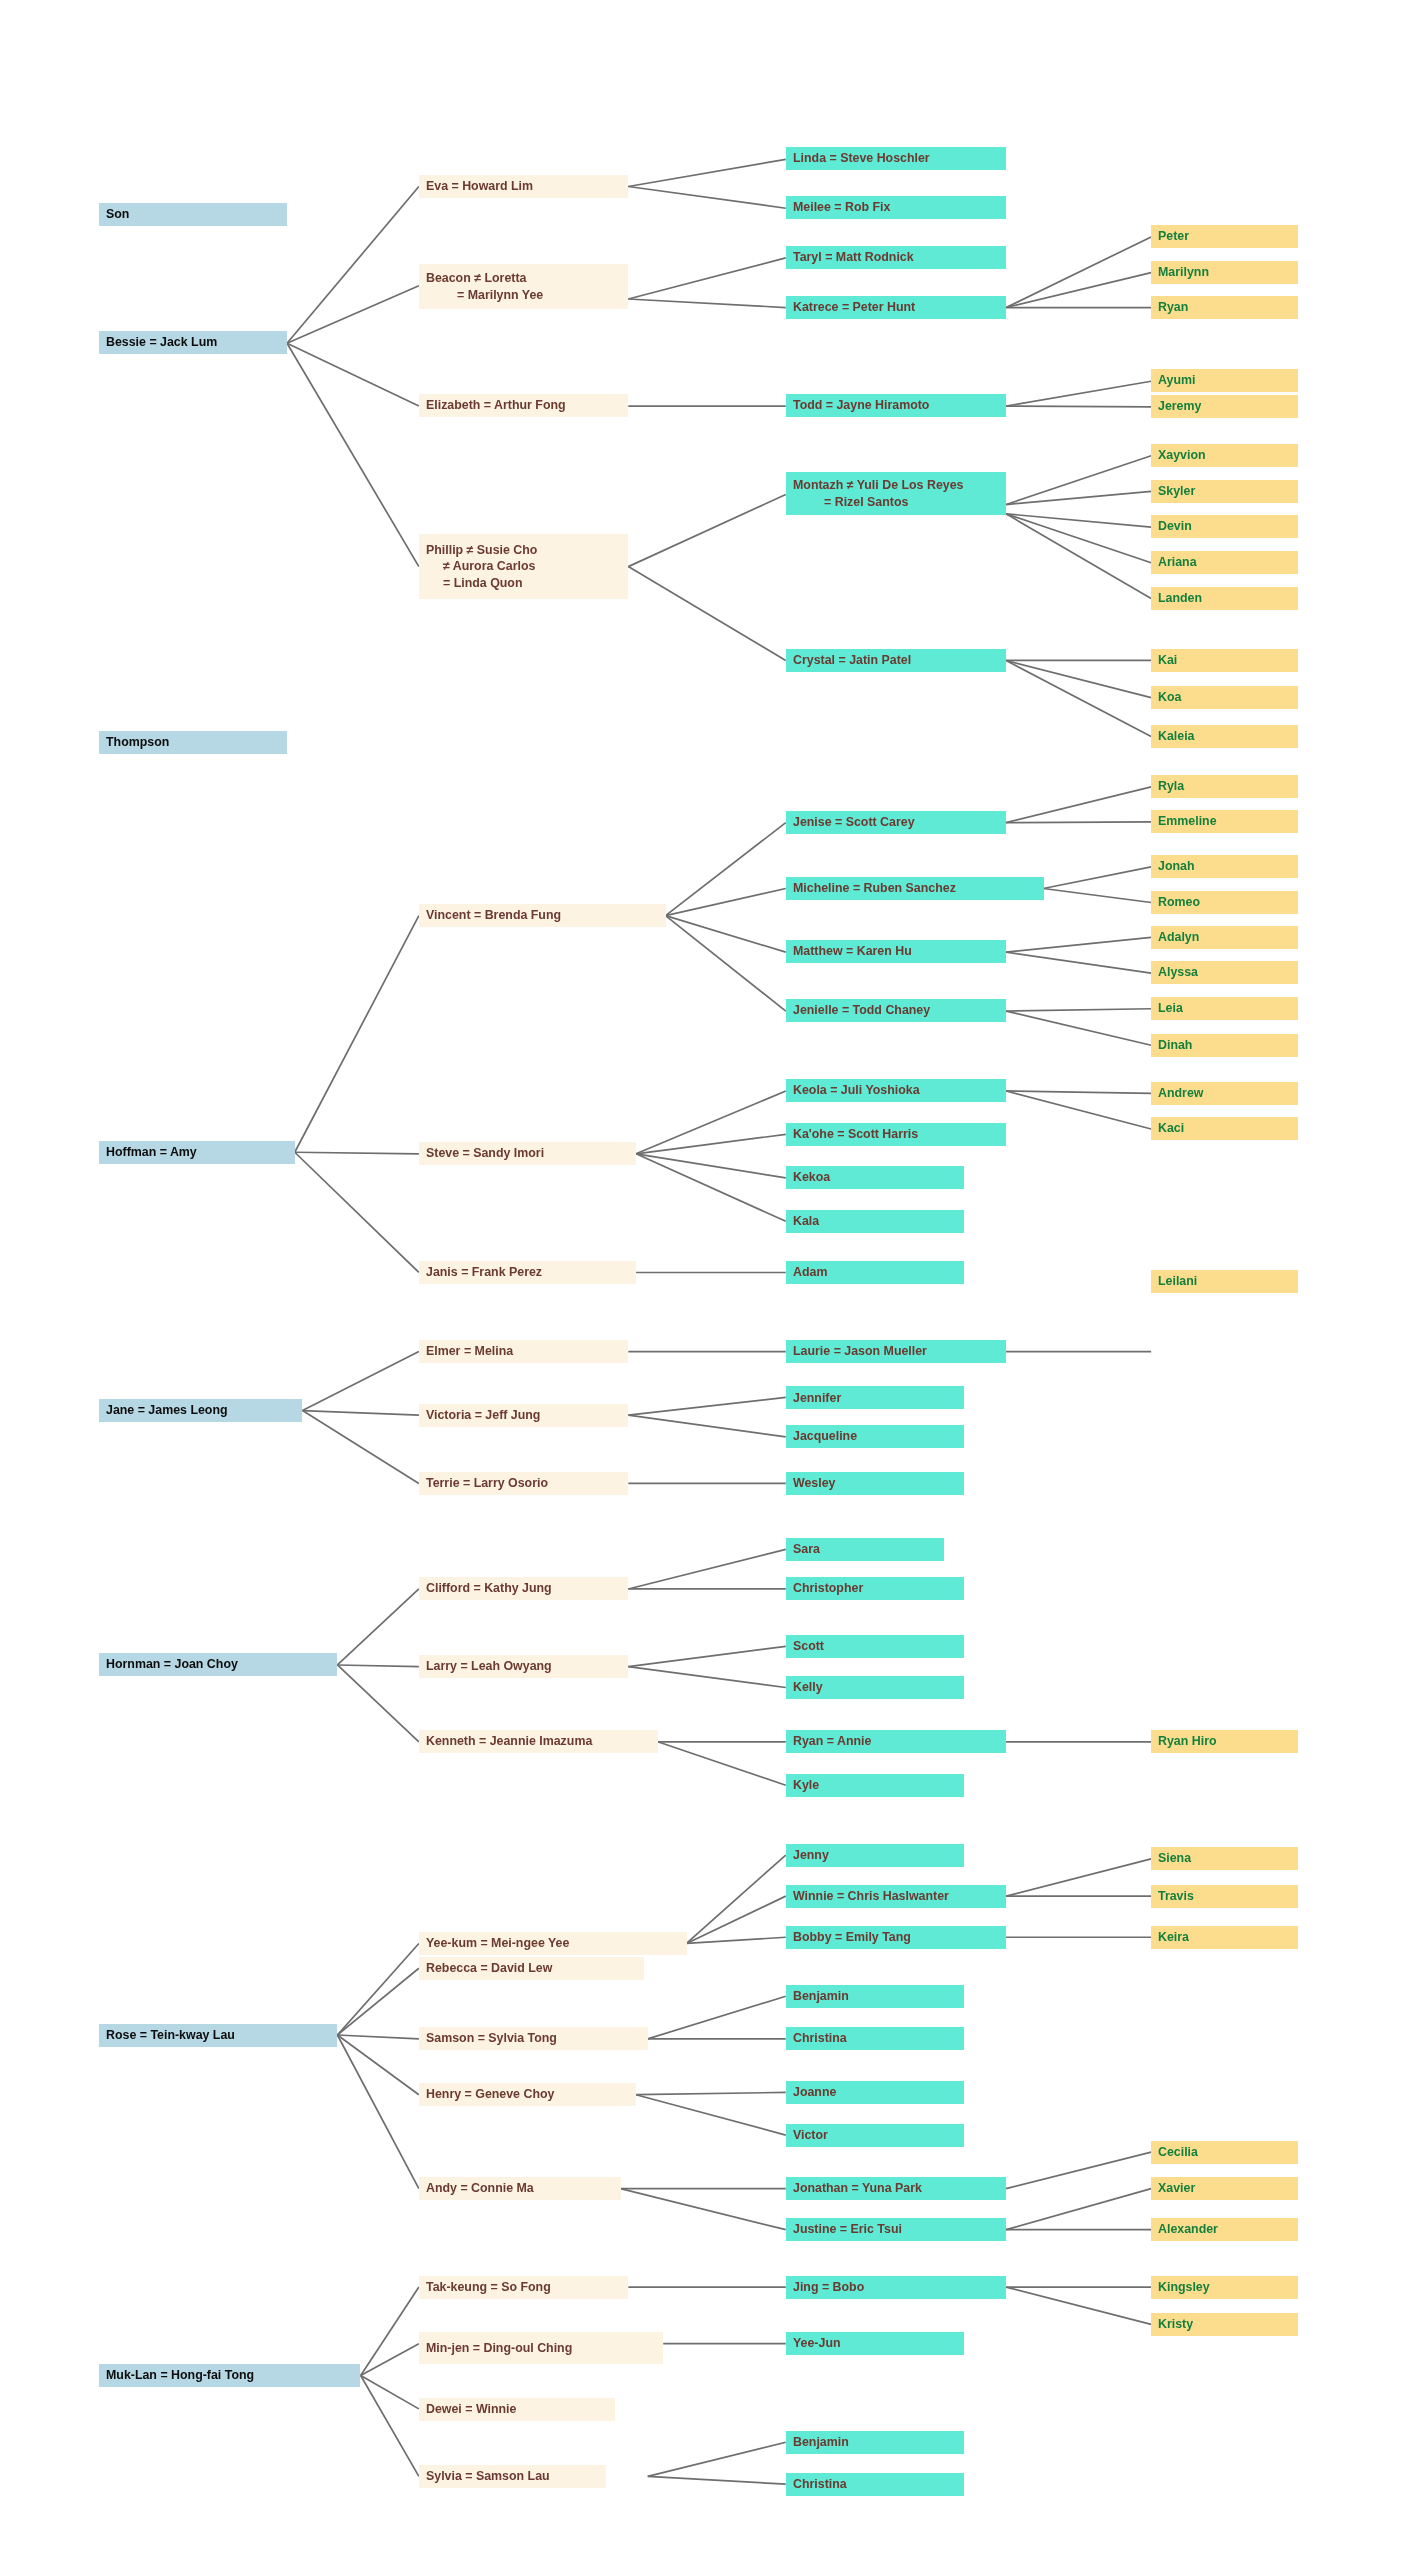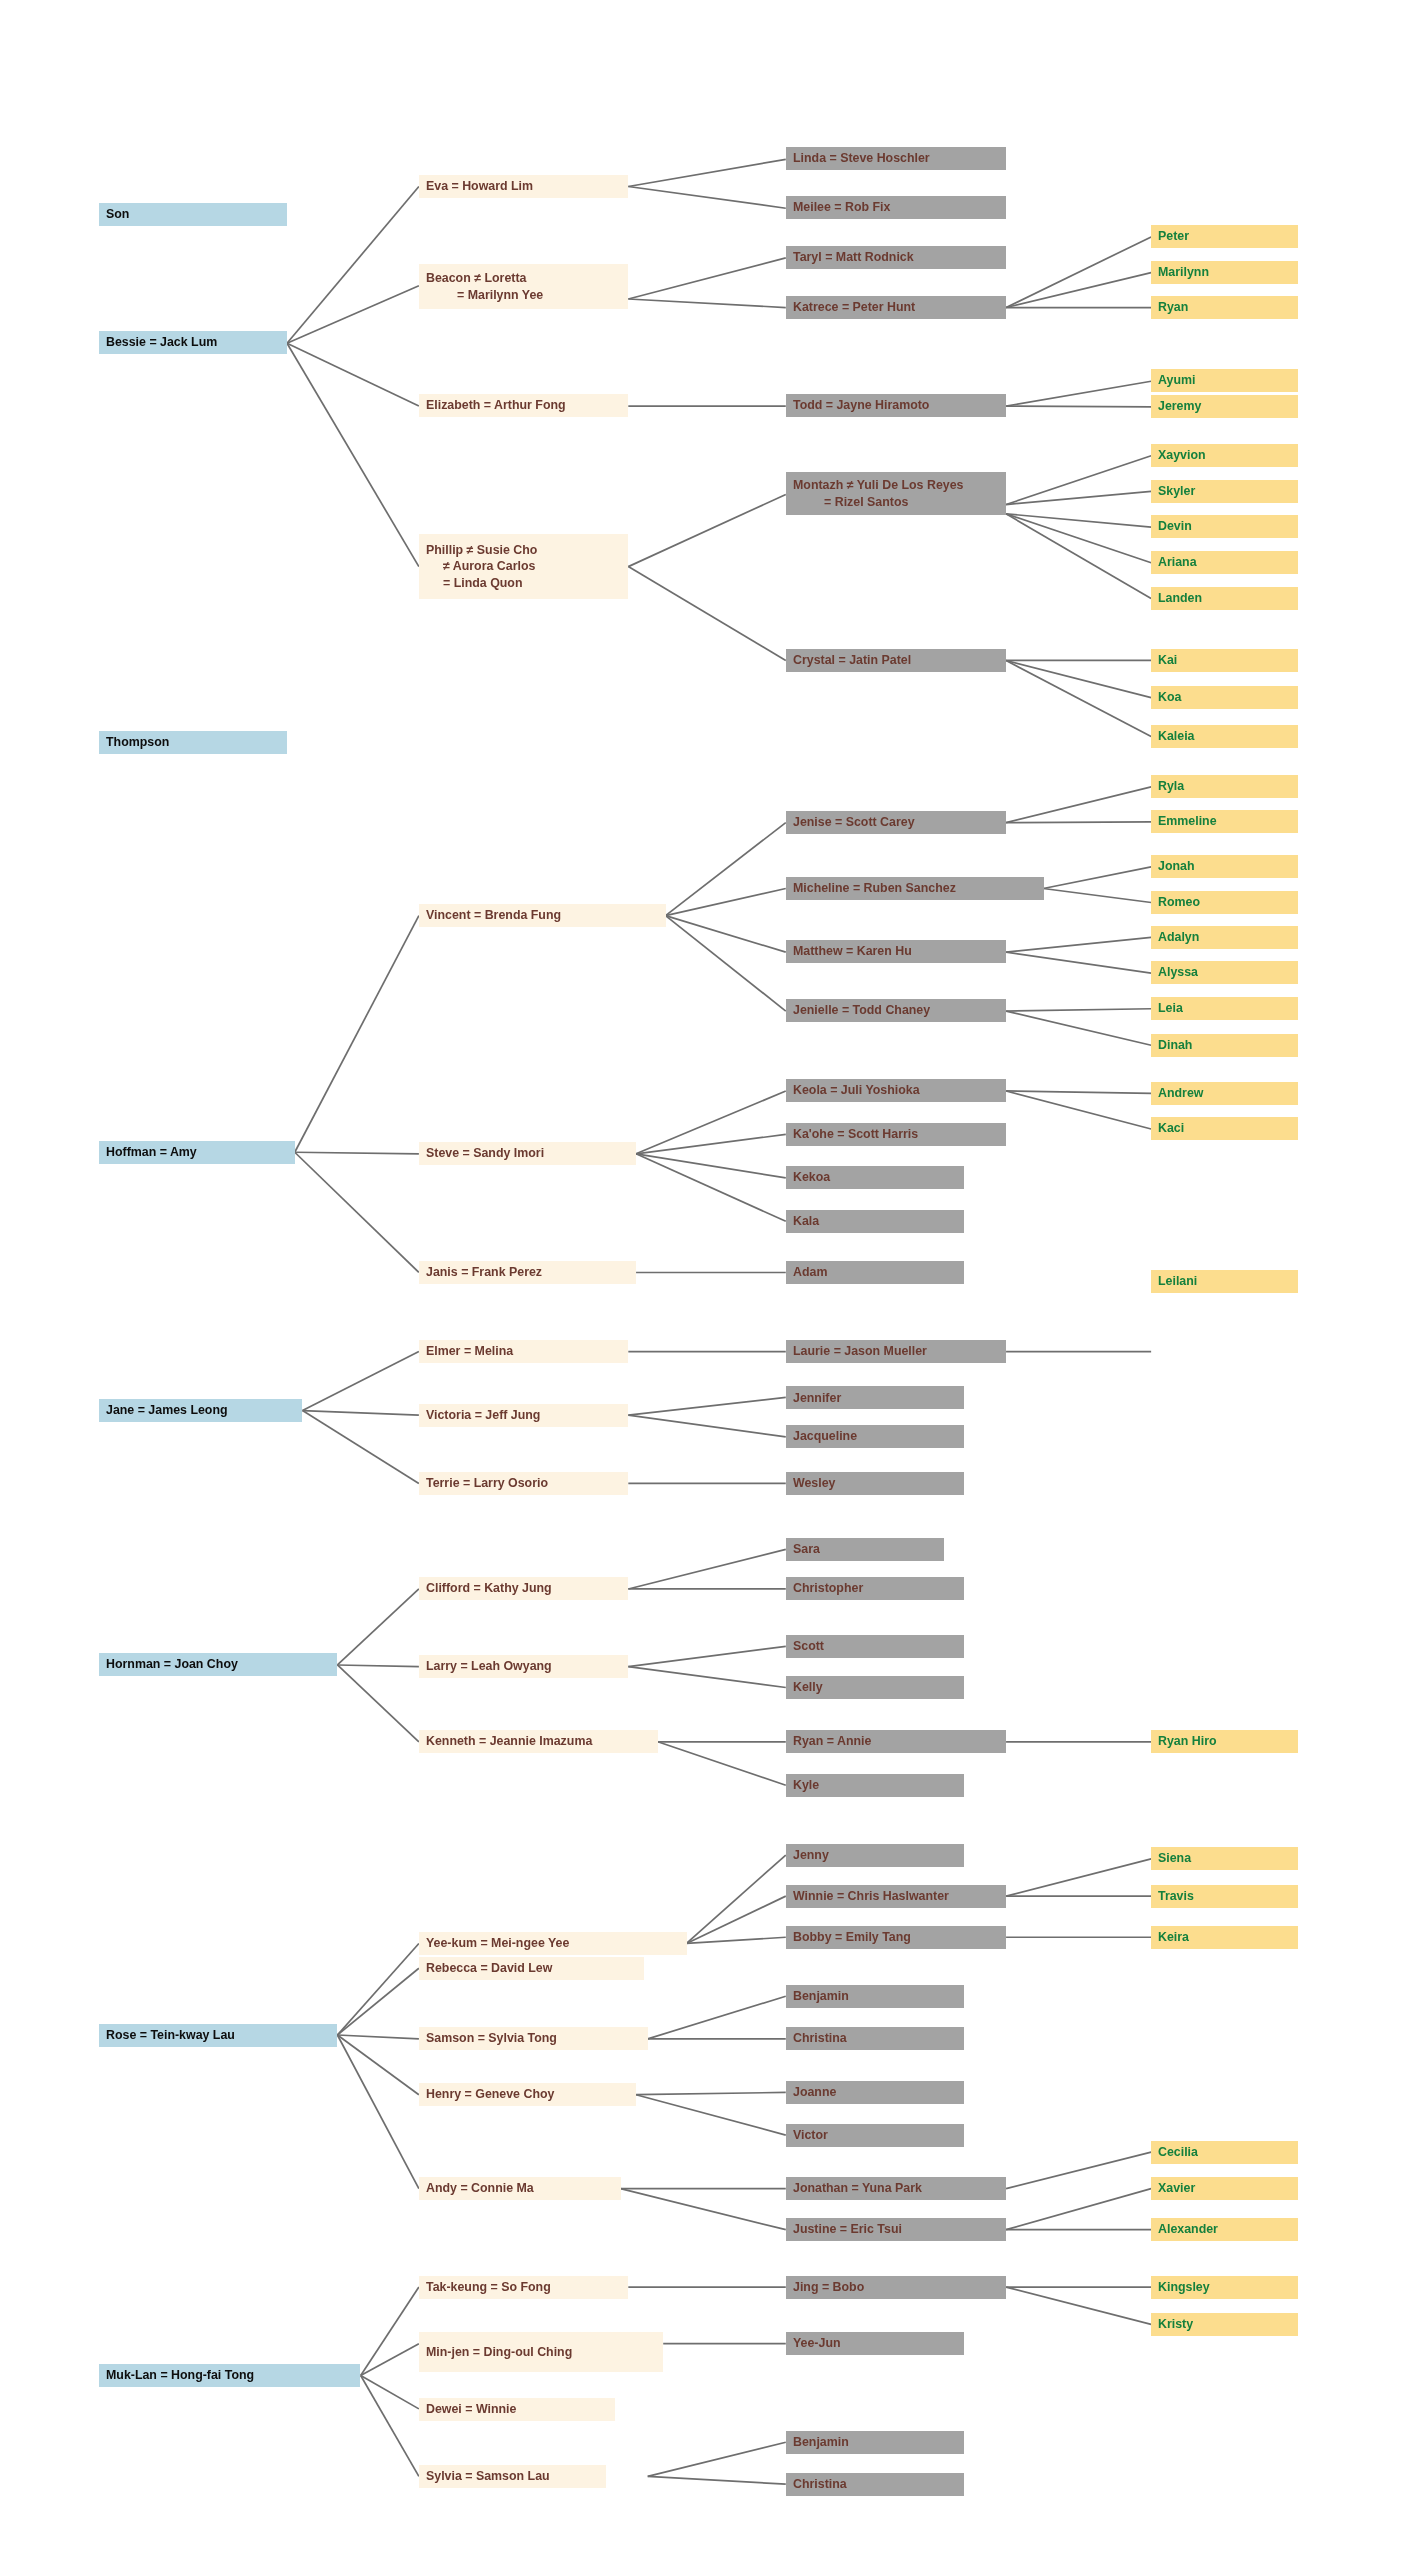--- a/index.html
+++ b/index.html
@@ -60,21 +60,21 @@
   }
   .node.gen0 {          
     background: #B6D7E4;
     color: #0d0d0d;
   }
   .node.gen1 {          
     background: #FDF3E2;
     color: #6B3A30;
   }
   .node.gen2 {          
-    background: #a3a3a3;
+    background: #5eead4;
     color: #6B3A30;
   }
   .node.gen3 {          
     background: #FCDD8E;
     color: #15803d;
   }
   .node .l2 { padding-left: 31px; }
   .node .l3 { padding-left: 17px; }
 </style>
 </head>
@@ -526,21 +526,21 @@
     <span>Alexander</span>
   </div>
 
   <div class="node gen0" style="left:99px; top:2364px; width:261px; height:23px;">
     <span>Muk-Lan = Hong-fai Tong</span>
   </div>
 
   <div class="node gen1" style="left:419px; top:2276px; width:209px; height:23px;">
     <span>Tak-keung = So Fong</span>
   </div>
-  <div class="node gen1" style="left:419px; top:2332px; width:244px; height:40px;">
+  <div class="node gen1" style="left:419px; top:2332px; width:244px; height:32px;">
     <span>Min-jen = Ding-oul Ching</span>
   </div>
   <div class="node gen1" style="left:419px; top:2398px; width:196px; height:23px;">
     <span>Dewei = Winnie</span>
   </div>
   <div class="node gen1" style="left:419px; top:2465px; width:187px; height:23px;">
     <span>Sylvia = Samson Lau</span>
   </div>
 
   <div class="node gen2" style="left:786px; top:2276px; width:220px; height:23px;">

